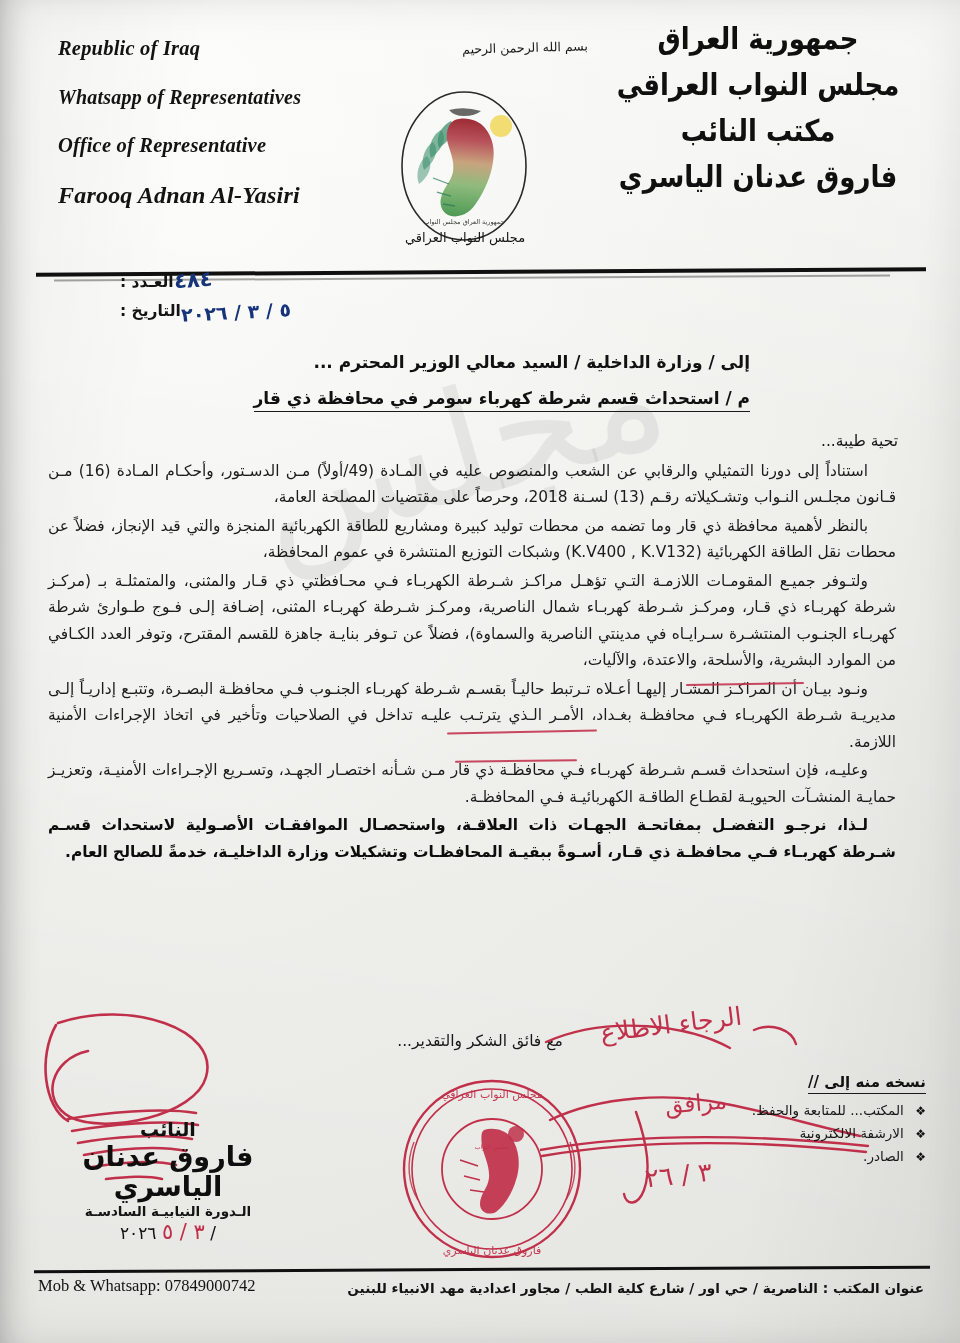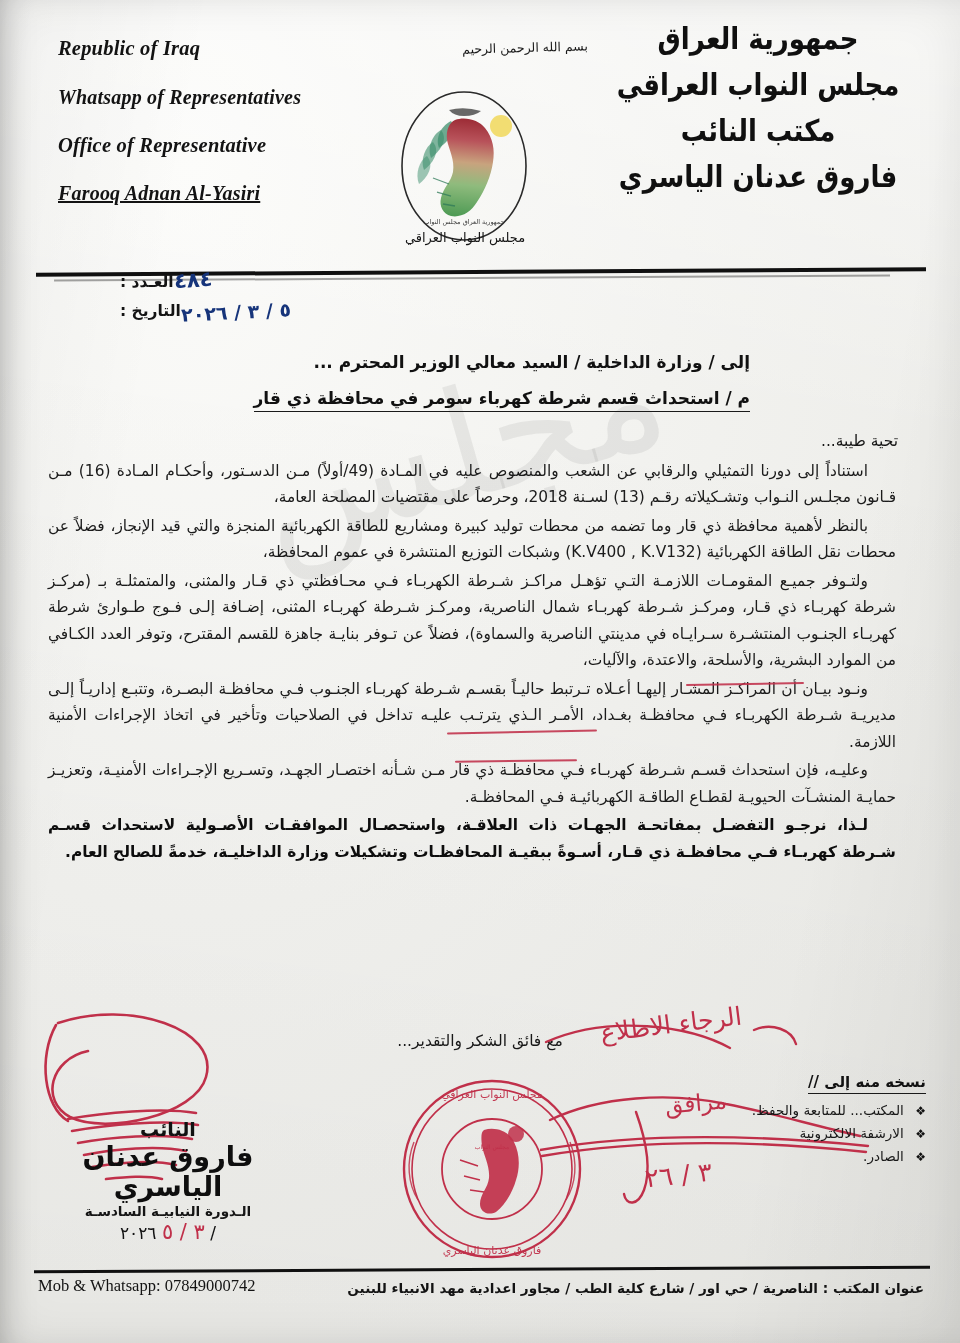--- a/index.html
+++ b/index.html
@@ -39,21 +39,21 @@
   }
   .hdr-en div{
     font-family:"Liberation Serif", serif;
     font-weight:bold;font-style:italic;
     font-size:20.5px;color:#131313;
     line-height:1.0;
     margin-bottom:28px;
     letter-spacing:.2px;
   }
   .hdr-en div:nth-child(2){font-size:20px;}
-  .hdr-en div:nth-child(4){font-size:20px;text-decoration:underline;}
+  .hdr-en div:nth-child(4){font-size:24px;}
 
   .hdr-ar{
     position:absolute;right:52px;top:8px;width:300px;text-align:center;
   }
   .hdr-ar div{
     font-family:"DejaVu Sans", sans-serif;
     font-size:26px;color:#101010;
     line-height:1.0;margin-bottom:20px;
     font-weight:600;
     transform:scaleY(1.15);

